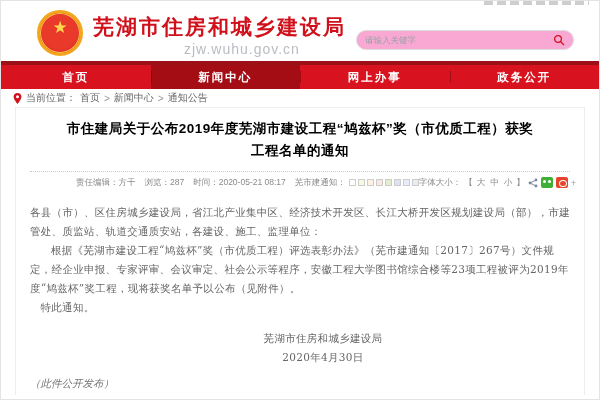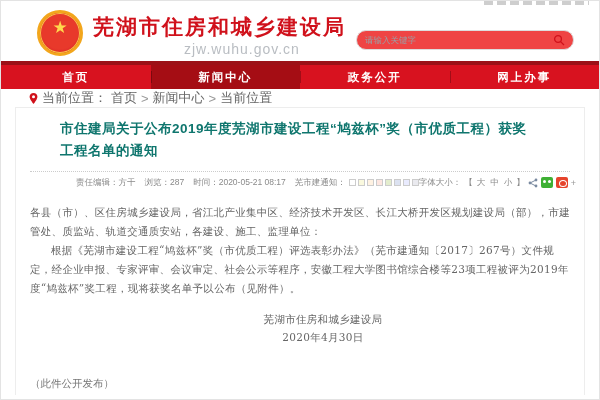--- a/index.html
+++ b/index.html
@@ -13,43 +13,43 @@
     background:radial-gradient(circle at 50% 45%, #e8392b 0 60%, #cf1322 100%);
     border:3px solid #f2a61c; box-shadow:inset 0 0 0 1px #f7c24a; text-align:center; }
   .emblem .star { color:#ffd84d; font-size:17px; line-height:30px; display:block; }
   .emblem .gate { width:18px; height:6px; background:#ffd84d; margin:-4px auto 0; border-radius:1px 1px 0 0; }
   .site-title { position:absolute; left:92px; top:12px; color:#d0111b; font-size:21px; font-weight:bold;
     letter-spacing:2px; }
   .site-url { position:absolute; left:135px; top:40px; color:#b9bdc2; font-size:14px; letter-spacing:1px;margin-left:48px; }
   .top-right-cropped { position:absolute; right:10px; top:0; width:105px; height:4px;
     background:repeating-linear-gradient(90deg,#b9b9b9 0 9px,#fff 9px 13px); opacity:.7; }
   .searchbox { position:absolute; left:355px; top:29px; width:218px; height:20px; border:1px solid #ddd;
-    border-radius:10px; display:flex; align-items:center; padding:0 8px; background:#ef4444; }
+    border-radius:10px; display:flex; align-items:center; padding:0 8px; background:#f9a8d4; }
   .searchbox input { flex:1; border:none; outline:none; font-size:8.5px; color:#333; background:transparent; }
   .searchbox input::placeholder { color:#9aa0a6; }
   .search-icon { width:12px; height:12px; flex:none; }
 
   
   .nav { height:28px; background:#d8121f; border-top:4px solid #9c1117; display:flex; }
   .nav-item { flex:1; color:#fff; font-size:11.5px; font-weight:bold; text-align:center; line-height:24px;
     letter-spacing:2px; position:relative; cursor:pointer; }
   .nav-item + .nav-item::before { content:""; position:absolute; left:0; top:6px; width:1px; height:12px;
     background:rgba(0,0,0,.25); }
   .nav-item.active { background:#a50d14; }
 
   
-  .breadcrumb { height:18px; display:flex; align-items:center; padding-left:28px; font-size:13px; color:#666; gap:4px; }
+  .breadcrumb { height:18px; display:flex; align-items:center; padding-left:12px; font-size:10px; color:#666; gap:4px; }
   .pin-icon { width:9px; height:11px; flex:none; }
   .crumb { color:#666; cursor:pointer; }
   .crumb-sep { color:#999; }
 
   
   .article { margin:0 14px; border:1px solid #ededed; border-bottom:none; padding:8px 14px 0;
     height:288px; position:relative; }
-  .article-title { text-align:left; font-size:13.5px; font-weight:bold; color:#0f766e; line-height:1.65;
+  .article-title { text-align:center; font-size:13.5px; font-weight:bold; color:#000000; line-height:1.65;
     padding:2px 30px 6px; letter-spacing:.5px; }
   .meta { border-top:1px dotted #ccc; margin-top:2px; padding:5px 10px 4px 46px; display:flex;
     justify-content:space-between; align-items:center; font-size:8.5px; color:#8a8a8a; white-space:nowrap; }
   .meta-left, .meta-right { display:flex; align-items:center; gap:3px; }
   .meta-left .seg { margin-right:6px; }
   .swatches { display:inline-flex; gap:2px; vertical-align:middle; }
   .swatch { width:7px; height:7px; border:1px solid #ccc; display:inline-block; cursor:pointer; }
   .fs-option { cursor:pointer; color:#8a8a8a; margin:0 1px; }
   .share-icon { width:10px; height:10px; }
   .wechat-icon { width:12px; height:11px; background:#3eb034; border-radius:2px; position:relative; cursor:pointer; }
@@ -66,21 +66,21 @@
   .para.indent { text-indent:2em; }
   .para.small-indent { text-indent:1em; }
   .attachment-line { text-indent:2em; margin-top:9px; color:#444; }
   .attachment-link { color:#444; cursor:pointer; text-decoration:none; }
   .attach-icon { display:inline-block; width:9px; height:10px; background:#2e9e4f; border-radius:1px;
     margin-right:3px; vertical-align:-1px; position:relative; }
   .attach-icon::after { content:""; position:absolute; left:1.5px; top:2px; width:6px; height:1.2px;
     background:#fff; box-shadow:0 2.5px 0 #fff, 0 5px 0 #fff; }
   .sign-block { text-align:center; padding-left:46px; margin-top:12px; line-height:1.75; color:#666; }
   .footer-note { position:absolute; left:14px; bottom:4px; color:#777;
-    font-family:"DejaVu Serif","Liberation Serif",serif; font-size:10.5px; }
+    font-family:"DejaVu Serif","Liberation Serif",serif; font-size:10.5px;font-style:italic; }
 </style>
 </head>
 <body>
 
 <div class="page">
 
   <div class="header">
     <div class="emblem">
       <span class="star">★</span>
       <span class="gate"></span>
@@ -93,35 +93,35 @@
       <svg class="search-icon" viewBox="0 0 12 12">
         <circle cx="5" cy="5" r="3.4" fill="none" stroke="#d0111b" stroke-width="1.3"></circle>
         <line x1="7.6" y1="7.6" x2="11" y2="11" stroke="#d0111b" stroke-width="1.3"></line>
       </svg>
     </div>
   </div>
 
   <div class="nav">
     <div class="nav-item">首页</div>
     <div class="nav-item active">新闻中心</div>
+    <div class="nav-item">网上办事</div>
     <div class="nav-item">政务公开</div>
-    <div class="nav-item">网上办事</div>
   </div>
 
   <div class="breadcrumb">
     <svg class="pin-icon" viewBox="0 0 9 11">
       <path d="M4.5 0C2.2 0 .6 1.7 .6 3.8 .6 6.5 4.5 11 4.5 11S8.4 6.5 8.4 3.8C8.4 1.7 6.8 0 4.5 0Z" fill="#d0111b"></path>
       <circle cx="4.5" cy="3.8" r="1.5" fill="#fff"></circle>
     </svg>
     <span>当前位置：</span>
     <span class="crumb">首页</span>
     <span class="crumb-sep">&gt;</span>
     <span class="crumb">新闻中心</span>
     <span class="crumb-sep">&gt;</span>
-    <span class="crumb">当前位置</span>
+    <span class="crumb">通知公告</span>
   </div>
 
   <div class="article">
     <div class="article-title">市住建局关于公布2019年度芜湖市建设工程“鸠兹杯”奖（市优质工程）获奖工程名单的通知</div>
 
     <div class="meta">
       <div class="meta-left">
         <span class="seg"><span>责任编辑：</span><span>方干</span></span>
         <span class="seg"><span>浏览：</span><span>287</span></span>
         <span class="seg"><span>时间：</span><span>2020-05-21 08:17</span></span>
@@ -153,20 +153,21 @@
         </svg>
         <span class="wechat-icon"></span>
         <span class="weibo-icon"></span>
         <span class="plus">+</span>
       </div>
     </div>
 
     <div class="body-text">
       <p class="para">各县（市）、区住房城乡建设局，省江北产业集中区、经济技术开发区、长江大桥开发区规划建设局（部），市建管处、质监站、轨道交通质安站，各建设、施工、监理单位：</p>
       <p class="para indent">根据《芜湖市建设工程“鸠兹杯”奖（市优质工程）评选表彰办法》（芜市建通知〔2017〕267号）文件规定，经企业申报、专家评审、会议审定、社会公示等程序，安徽工程大学图书馆综合楼等23项工程被评为2019年度“鸠兹杯”奖工程，现将获奖名单予以公布（见附件）。</p>
+      <p class="para small-indent">特此通知。</p>
       <div class="sign-block">
         <div>芜湖市住房和城乡建设局</div>
         <div>2020年4月30日</div>
       </div>
     </div>
 
     <div class="footer-note">（此件公开发布）</div>
   </div>
 
 </div>

